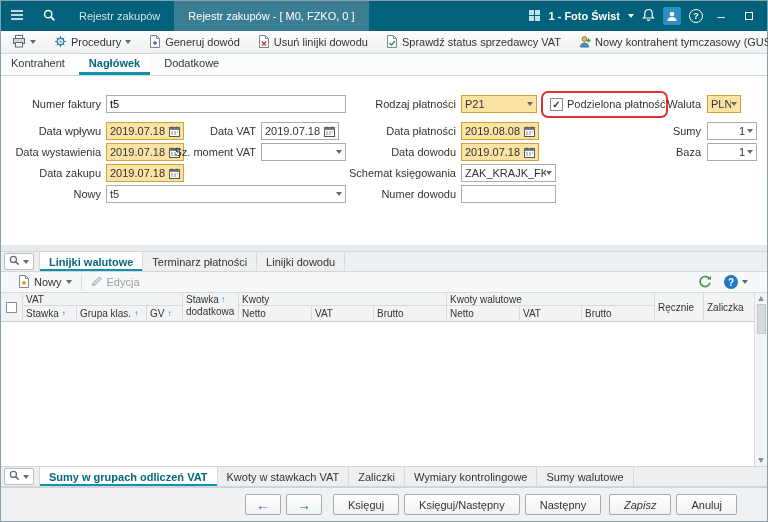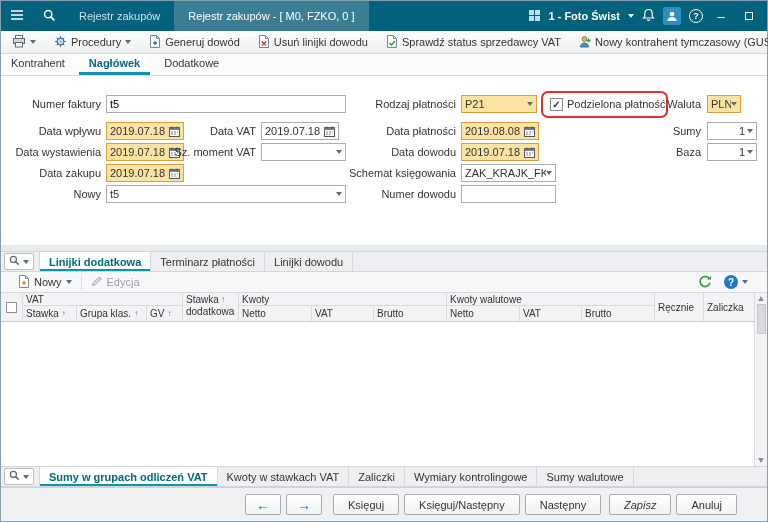--- a/index.html
+++ b/index.html
@@ -342,21 +342,21 @@
 
   <div class="substrip">
     <div class="strip-btn">
       <span><svg width="11" height="11" viewBox="0 0 13 13">
             <circle cx="5.2" cy="5.2" r="3.6" fill="none" stroke="#5f6b73" stroke-width="1.5"></circle>
             <path d="M8 8l3.4 3.4" stroke="#5f6b73" stroke-width="1.8"></path>
           </svg></span>
       <span class="caret"></span>
     </div>
     <div class="stab active">
-        <span>Linijki dodatkowa</span>
+        <span>Linijki walutowe</span>
       </div>
     <div class="stab">
         <span>Terminarz płatności</span>
       </div>
     <div class="stab">
         <span>Linijki dowodu</span>
       </div>
   </div>
 
   <div class="gridbar">

